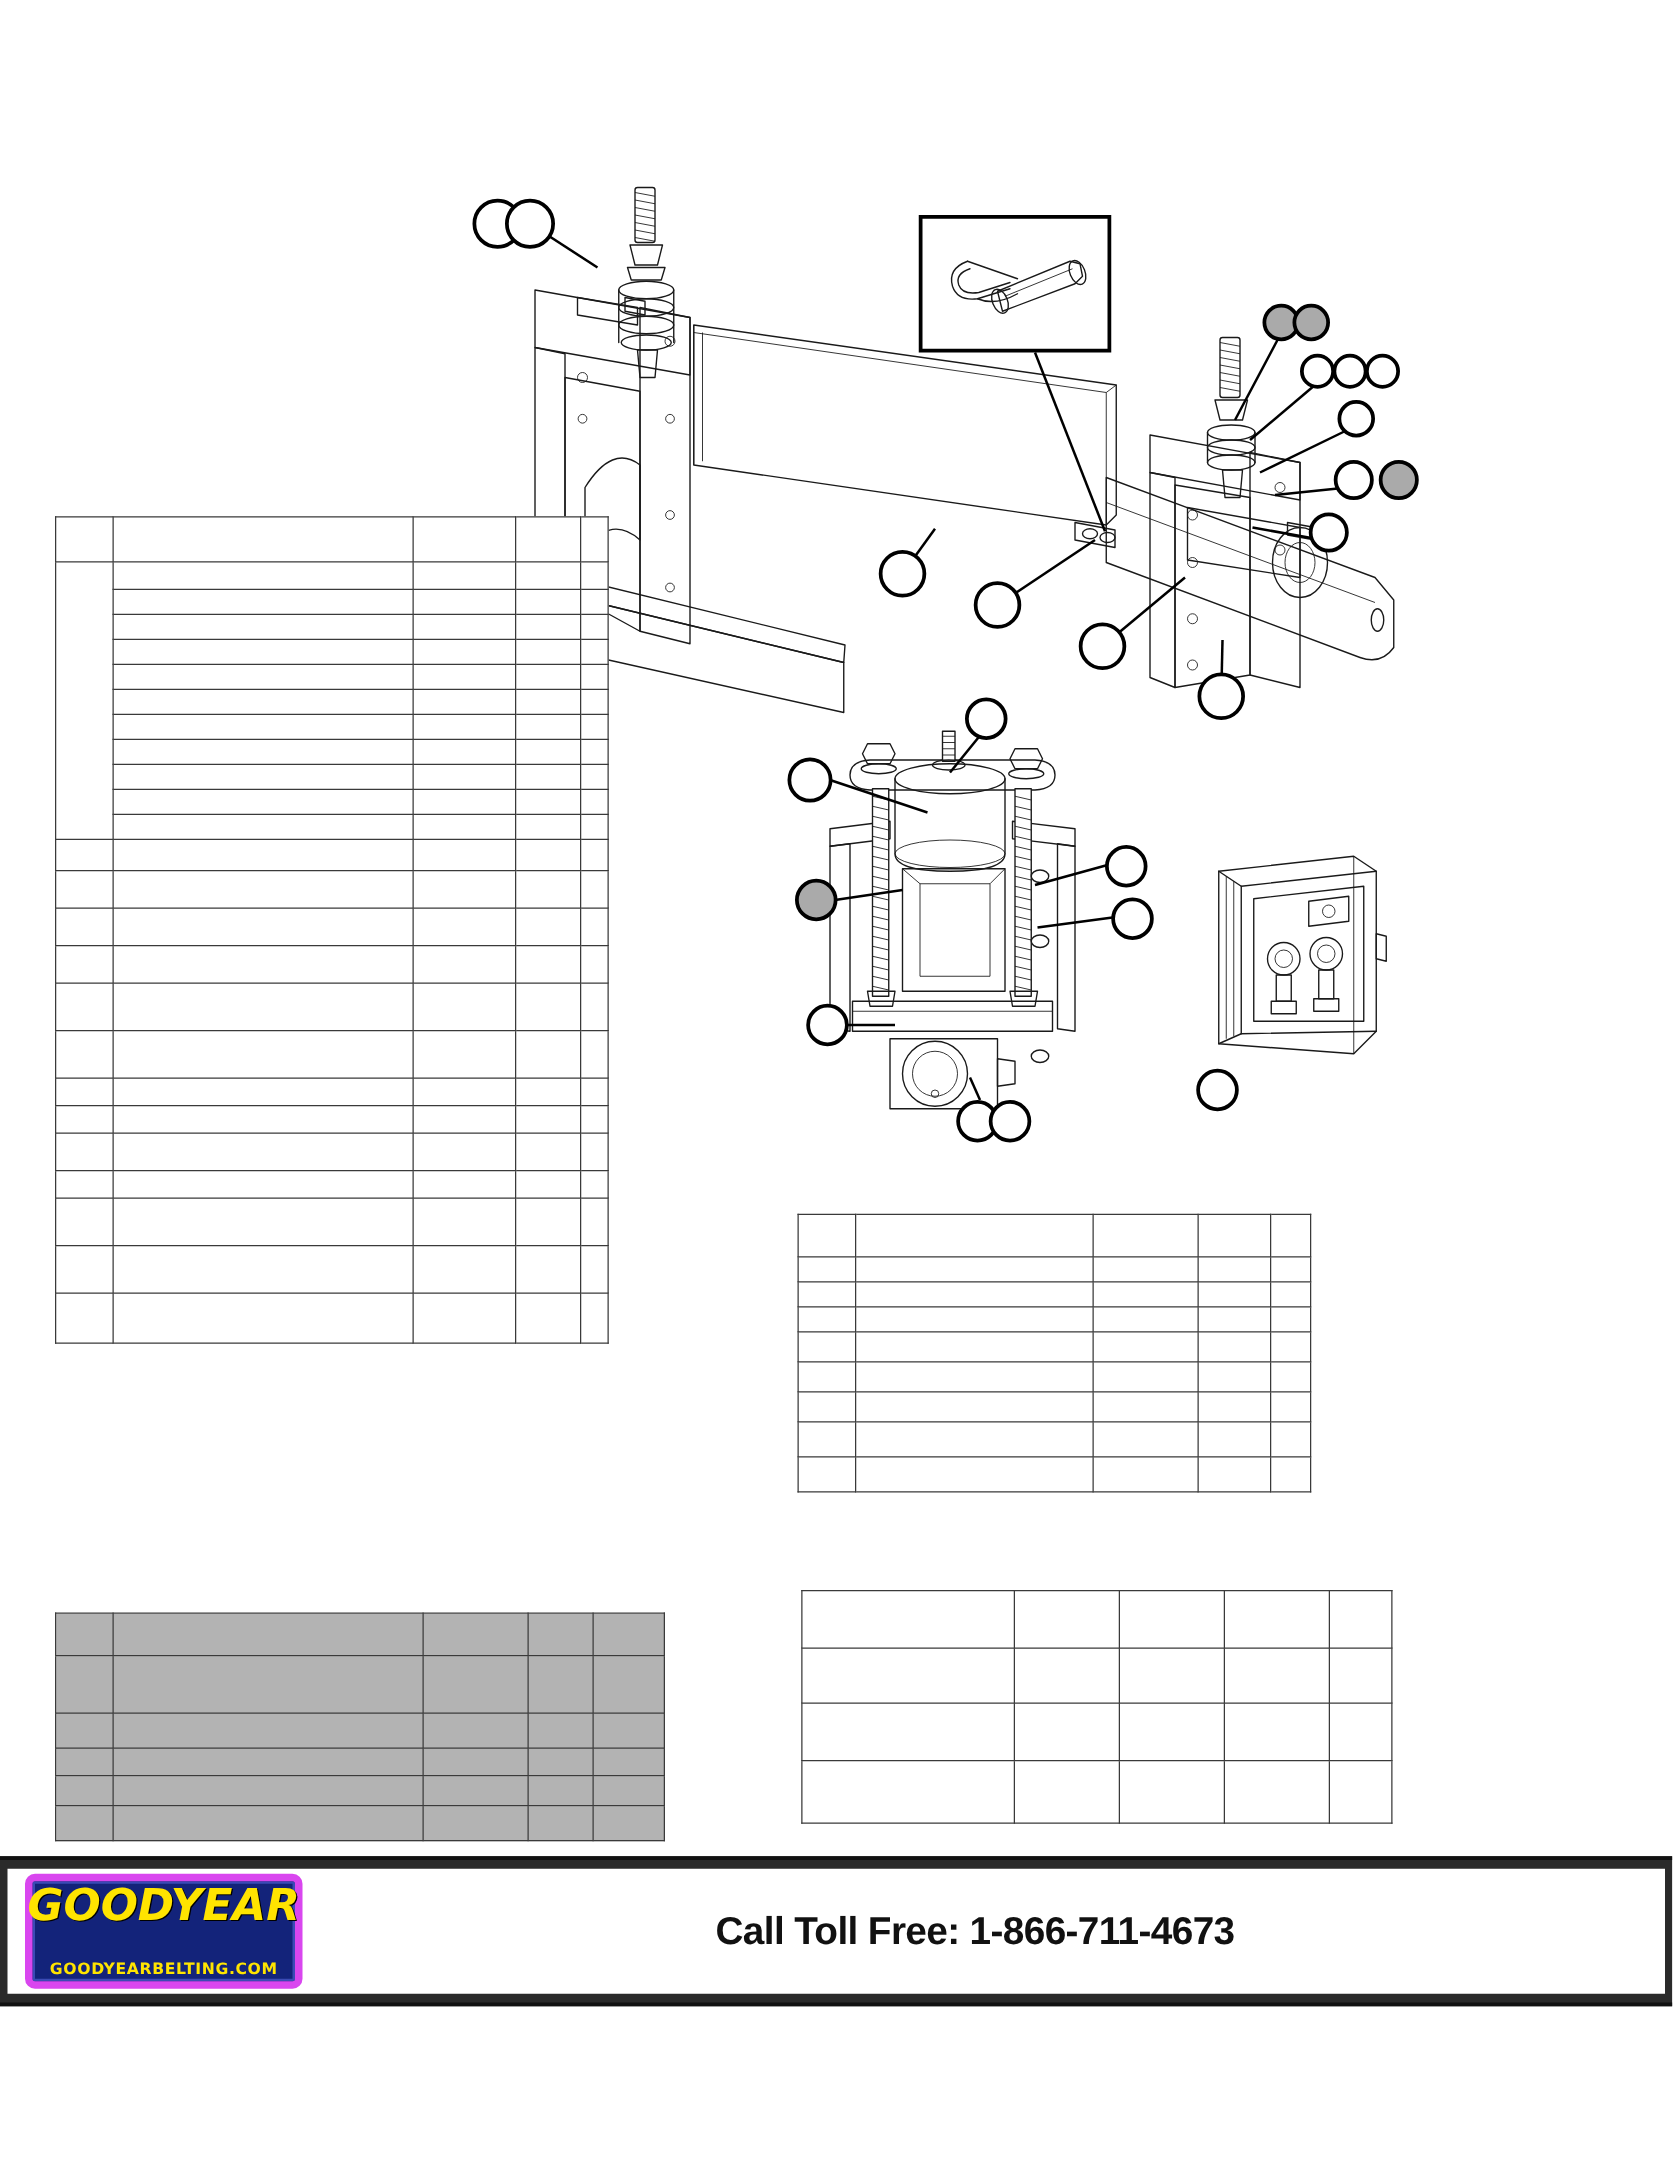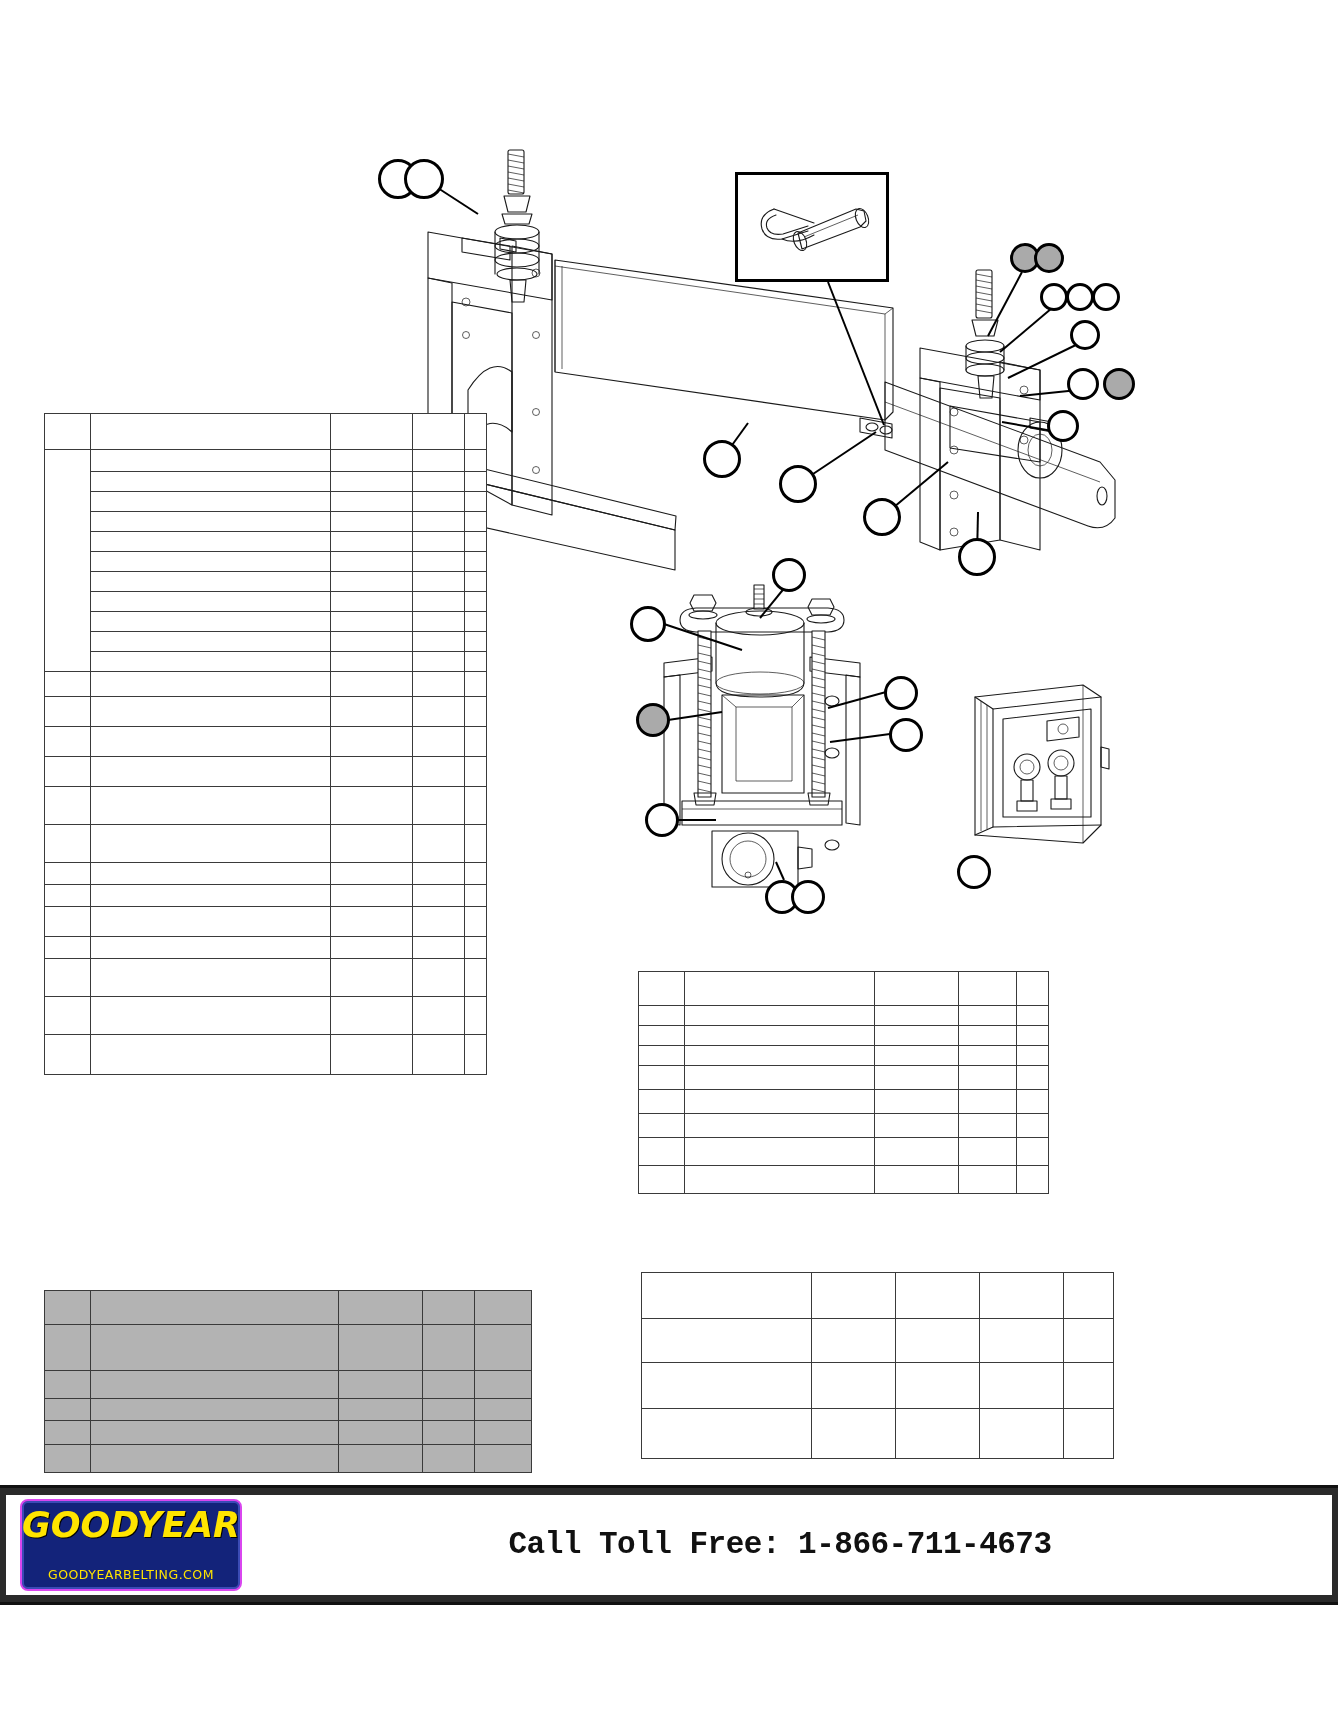--- a/index.html
+++ b/index.html
@@ -96,21 +96,21 @@
     background: #ffffff;
     display: flex;
     align-items: center;
     justify-content: space-between;
     padding: 0 14px;
     box-sizing: border-box;
   }
   .badge {
     background: #13237a;
     background: linear-gradient(180deg, #2a3a9e 0%, #101d६e 50%, #0a1457 100%);
-    border: 2px solid #d946ef;
+    border: 6px solid #d946ef;
     box-shadow: 0 0 0 2px #3b4bb5 inset;
     border-radius: 8px;
     display: flex;
     flex-direction: column;
     align-items: center;
     justify-content: center;
     box-sizing: border-box;
     gap: 20px;
   }
   #goodyear-badge {
@@ -124,32 +124,32 @@
     font-weight: bold;
     font-style: italic;
     font-size: 35px;
     letter-spacing: 0px;
     line-height: 1;
     text-shadow: 1px 1px 0 #000;
   }
   #goodyear-url {
     color: #ffe400;
     font-family: "DejaVu Sans", sans-serif;
-    font-weight: normal;
+    font-weight: bold;
     font-size: 12.5px;
     letter-spacing: 0.5px;
     margin-top: 4px;
   }
   #phone-block {
     flex: 1;
     text-align: center;
     padding: 0 10px;
   }
   .phone-line {
-    font-family: Liberation Mono, monospace;
+    font-family: Liberation Sans, sans-serif;
     font-weight: bold;
     font-size: 31px;
     color: #111;
     line-height: 1.22;
     white-space: nowrap;
     letter-spacing: -0.5px;
   }
   #ship-badge {
     width: 210px;
     height: 92px;

